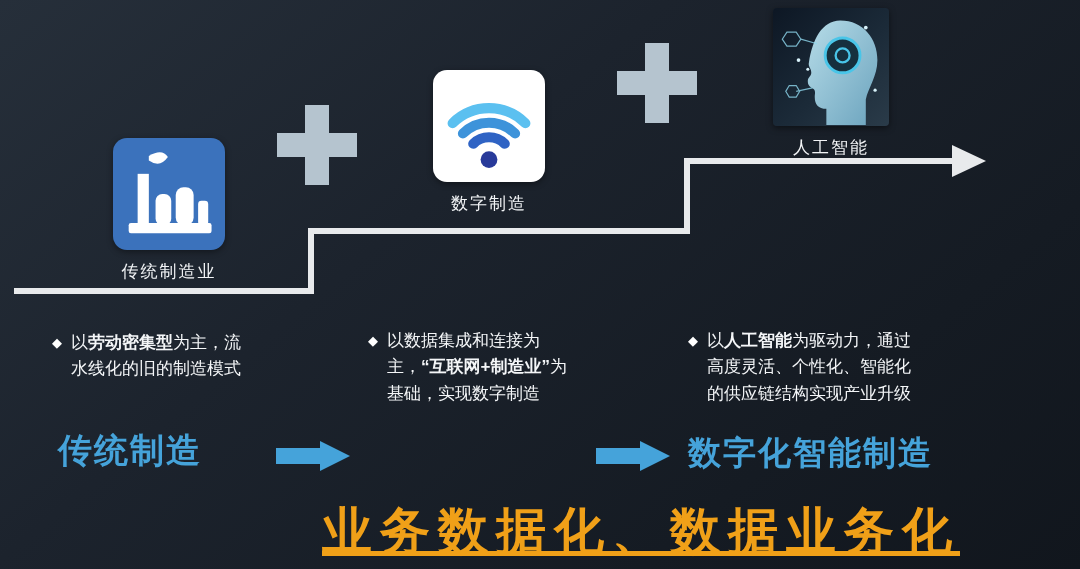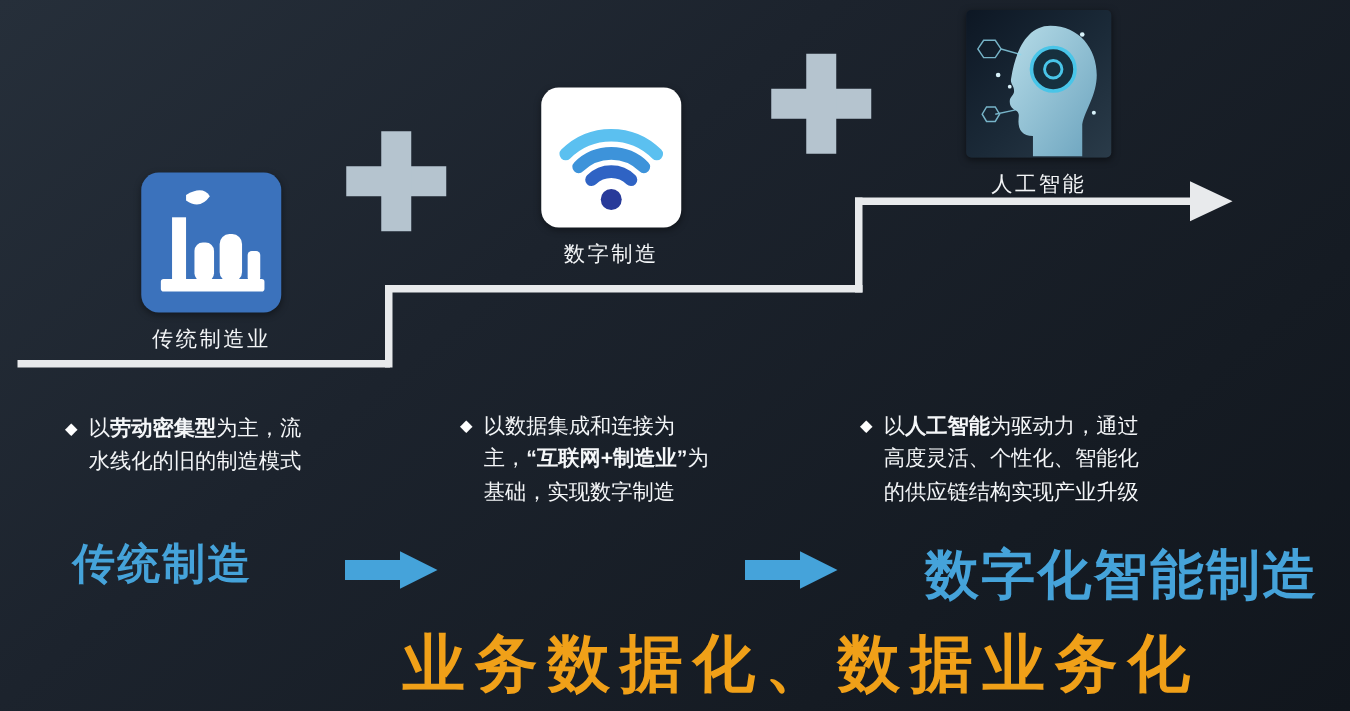--- a/index.html
+++ b/index.html
@@ -32,21 +32,21 @@
   .bullet .text b{font-weight:bold;}
   
   .flow-item{position:absolute;color:#45a3da;font-weight:bold;letter-spacing:2px;}
   .flow-arrow{position:absolute;width:76px;height:30px;}
   .flow-arrow .bar{position:absolute;left:0;top:7px;width:46px;height:16px;background:#45a3da;}
   .flow-arrow .head{position:absolute;left:44px;top:0;width:0;height:0;
     border-top:15px solid transparent;border-bottom:15px solid transparent;
     border-left:30px solid #45a3da;}
   
   .tagline{position:absolute;left:322px;top:498px;color:#f0a018;font-weight:bold;
-    font-size:50px;letter-spacing:8px;white-space:nowrap;}
+    font-size:50px;letter-spacing:8px;white-space:nowrap;text-decoration:underline;}
   
   .watermark{position:absolute;right:0;bottom:0;background:#f7f7f7;color:#3c3c3c;
     font-size:12px;padding:5px 12px 6px 14px;letter-spacing:1px;}
 </style>
 </head>
 <body>
 
 <div class="canvas">
 
   <div class="stair" style="left:14px;top:288px;width:298px;height:6px"></div>
@@ -137,18 +137,18 @@
 
   <div class="flow-item" style="left:58px;top:428px;font-size:34px">传统制造</div>
   <div class="flow-arrow" style="left:276px;top:441px">
     <div class="bar"></div>
     <div class="head"></div>
   </div>
   <div class="flow-arrow" style="left:596px;top:441px">
     <div class="bar"></div>
     <div class="head"></div>
   </div>
-  <div class="flow-item" style="left:740px;top:431px;font-size:43px">数字化智能制造</div>
+  <div class="flow-item" style="left:688px;top:431px;font-size:33px">数字化智能制造</div>
 
   <div class="tagline">业务数据化、数据业务化</div>
 
 
 </div>
 
 </body></html>

